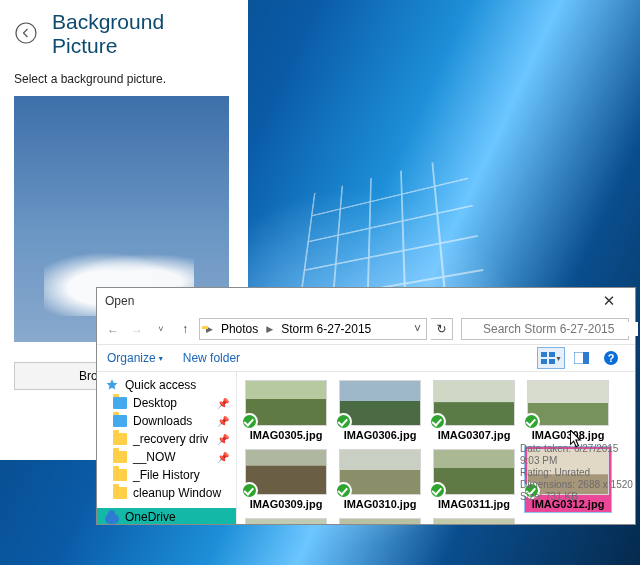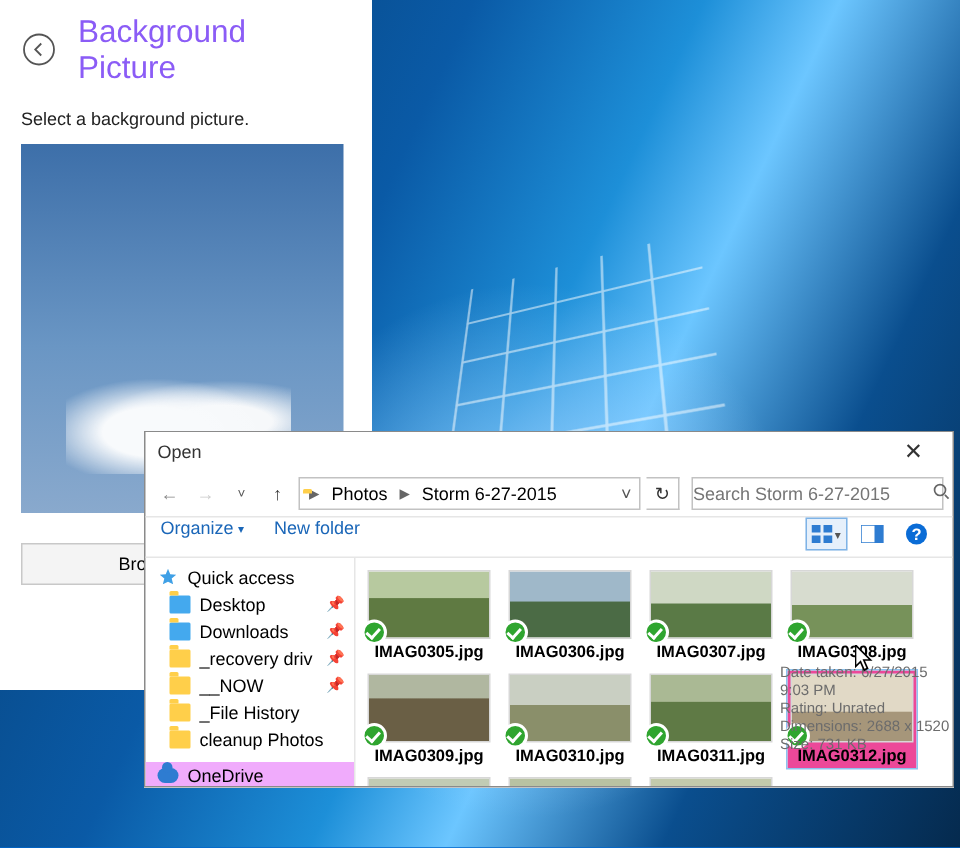--- a/index.html
+++ b/index.html
@@ -33,21 +33,21 @@
     position: absolute; left:0; top:0;
     width: 248px; height: 460px;
     background: #fff;
     padding: 10px 14px 14px 14px;
   }
   .bg-pane .header {
     display:flex; align-items:center; gap:14px;
     color:#333; margin-bottom:14px;
   }
   .bg-pane .header svg { width:24px;height:24px; color:#555;}
-  .bg-title { font-size:21px; font-weight:300; color:#8b5cf6;}
+  .bg-title { font-size:21px; font-weight:300; color:#0c4a6e;}
   .bg-sub { font-size:12px; color:#222; margin-bottom:10px;}
   .preview {
     width:215px; height:246px; margin-bottom:20px;
     background: linear-gradient(#3d6fa9 0%, #6a96c4 55%, #89a9cd 100%);
     position:relative; overflow:hidden;
   }
   .preview::after{
     content:""; position:absolute; left:30px; bottom:26px; width:150px; height:70px;
     background: radial-gradient(ellipse at 40% 60%, #fff 0 28%, rgba(255,255,255,0) 60%),
                 radial-gradient(ellipse at 70% 50%, #fdfdfd 0 22%, rgba(255,255,255,0) 55%);
@@ -80,27 +80,27 @@
     flex:1; display:flex; align-items:center;
     border:1px solid #c2c2c2; height:22px; padding:0 2px; gap:2px;
     font-size:12px;
   }
   .addr .seg { padding:0 4px;}
   .addr .chev { color:#666; font-size:9px; padding:0 2px;}
   .addr-drop { color:#555; padding:0 3px;}
   .refresh { width:22px;height:22px; display:flex;align-items:center;justify-content:center;border:1px solid #c2c2c2; border-left:none; color:#333; font-size:12px;}
   .search {
     width:168px; height:22px; border:1px solid #c2c2c2;
-    display:flex; align-items:center; padding:0 0; gap:4px;
+    display:flex; align-items:center; padding:0 21px; gap:4px;
     margin-left:4px;
   }
   .search input { border:none; outline:none; flex:1; font-size:12px; color:#666;}
   .search svg { width:13px;height:13px; color:#666;}
   .toolbar {
-    display:flex; align-items:flex-start; gap:0; height:28px;
+    display:flex; align-items:center; gap:0; height:28px;
     border-top:1px solid #e6e6e6; border-bottom:1px solid #e6e6e6;
     padding:0 10px;
   }
   .org-btn { color:#1a66b8; font-size:12px; display:flex;align-items:center; gap:3px; cursor:pointer;}
   .newf-btn { color:#1a66b8; font-size:12px; margin-left:20px; cursor:pointer;}
   .tb-right { margin-left:auto; display:flex; align-items:center; gap:2px;}
   .tb-btn { width:28px;height:22px; display:flex;align-items:center;justify-content:center; cursor:pointer; position:relative;}
   .tb-btn.active { border:1px solid #7fb3e6; background:#e6f0fb;}
   .tb-btn .caret{font-size:8px;color:#555;margin-left:1px;}
   .help-btn svg circle{fill:#0a6cd6;}
@@ -108,21 +108,21 @@
   .tree {
     width:140px; border-right:1px solid #e6e6e6;
     overflow:hidden; padding:4px 0; font-size:12px;
   }
   .tree-item {
     display:flex; align-items:center; gap:6px;
     padding:2px 6px 2px 16px; white-space:nowrap; cursor:pointer;
   }
   .tree-item.qa svg{color:#3fa0e6;}
   .pin { margin-left:auto; color:#888; font-size:10px;}
-  .tree-item.sel { background:#f0abfc;}
+  .tree-item.sel { background:#14b8a6;align-items:flex-end;}
   .fico { width:14px;height:12px; background:#ffcf4a; border-radius:1px; position:relative;}
   .fico::before{content:"";position:absolute;top:-3px;left:0;width:6px;height:3px;background:#ffcf4a;border-radius:1px 1px 0 0;}
   .files {
     flex:1; padding:6px 6px; overflow:hidden;
     display:flex; flex-wrap:wrap; align-content:flex-start; gap:4px 8px;
   }
   .file {
     width:86px; display:flex; flex-direction:column; align-items:center;
     font-size:11px; gap:3px; cursor:pointer; position:relative;
     padding:2px;
@@ -258,21 +258,21 @@
         <span class="fico"></span>
         <span>__NOW</span>
           <span class="pin">📌</span>
       </div>
       <div class="tree-item">
         <span class="fico"></span>
         <span>_File History</span>
       </div>
       <div class="tree-item">
         <span class="fico"></span>
-        <span>cleanup Photos</span>
+        <span>cleanup Window</span>
       </div>
       <div style="height:6px"></div>
       <div class="tree-item sel" style="padding-left:8px">
         <span class="cloud-ico"></span>
         <span>OneDrive</span>
       </div>
       <div style="height:6px"></div>
       <div class="tree-item" style="padding-left:8px">
         <span class="pc-ico"></span>
         <span>This PC</span>

